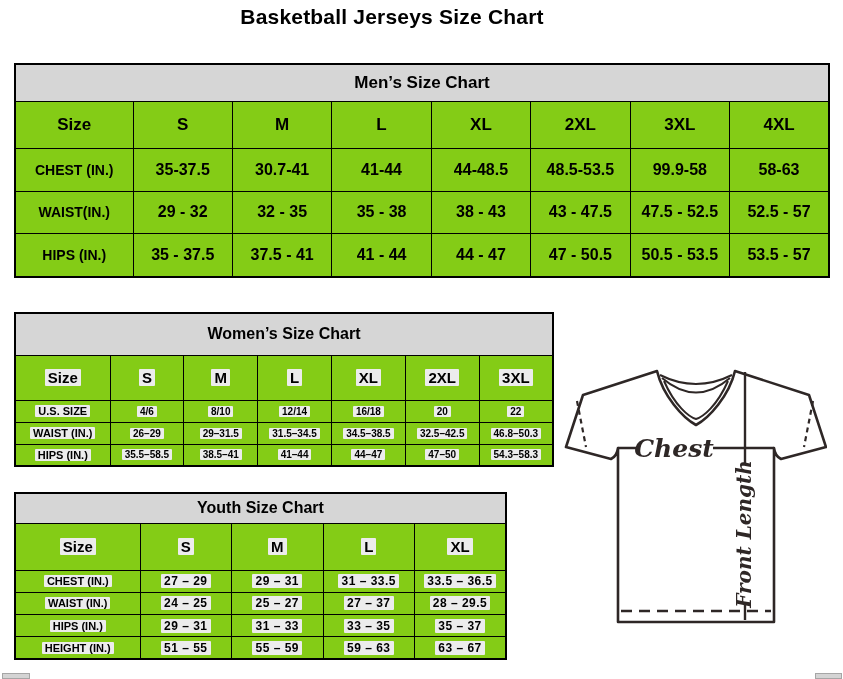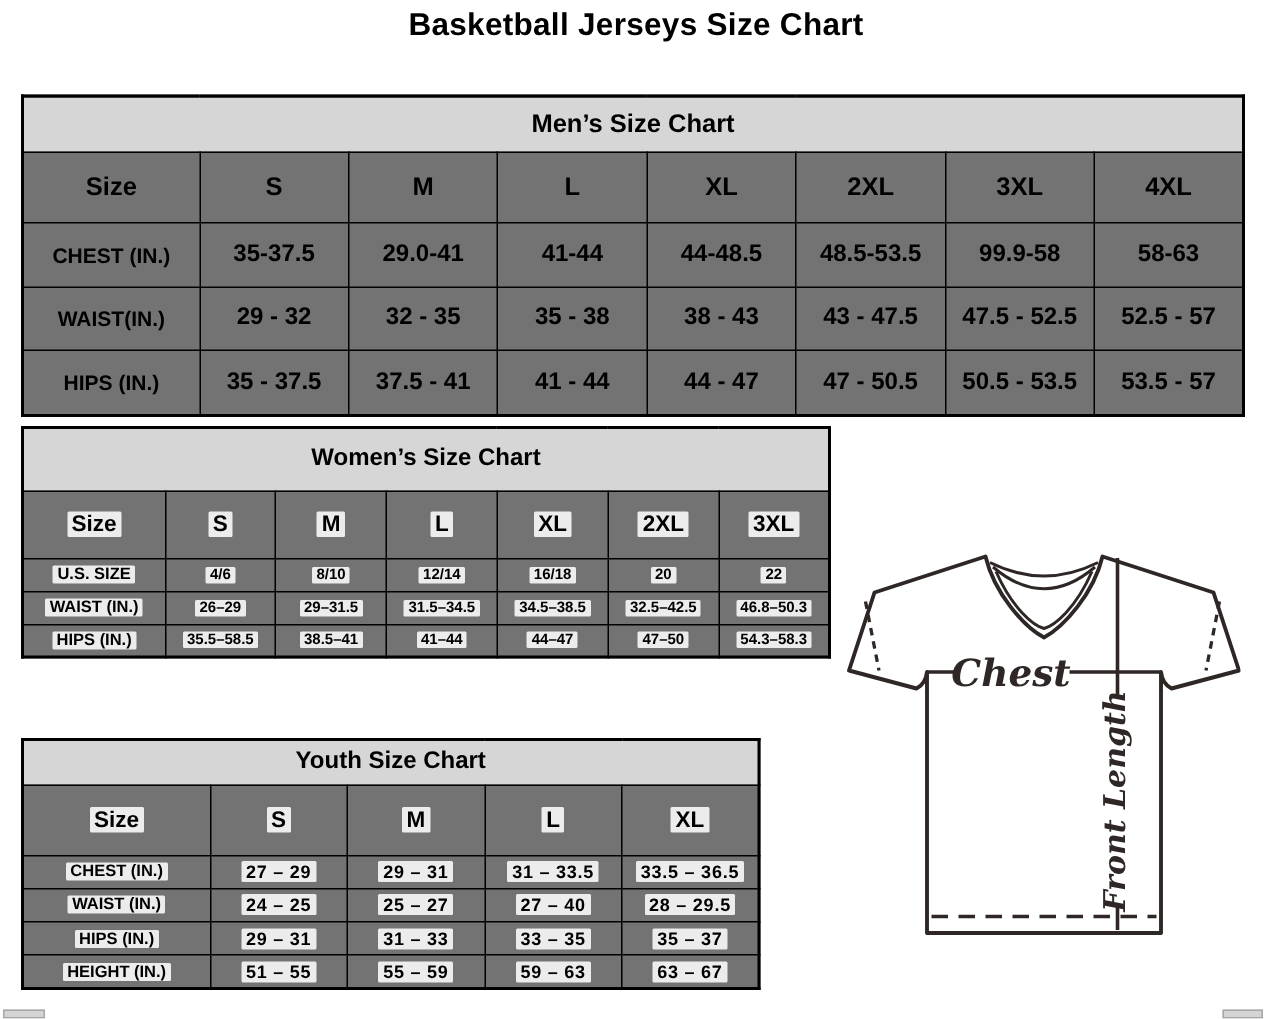--- a/index.html
+++ b/index.html
@@ -1,37 +1,37 @@
 <!DOCTYPE html>
 <html><head>
 <meta charset="utf-8">
 <style>
   * { margin:0; padding:0; box-sizing:border-box; }
   html,body { width:843px; height:679px; background:#ffffff; overflow:hidden; position:relative;
               font-family:"Liberation Sans", sans-serif; color:#000; }
   .page-title { position:absolute; top:5px; left:0; width:784px; text-align:center;
-                font-size:21px; font-weight:bold; letter-spacing:.2px;margin-left:32px; }
+                font-size:21px; font-weight:bold; letter-spacing:.2px; }
   table.size-table { position:absolute; border-collapse:collapse; table-layout:fixed;
-                     background:#737373; border:2.5px solid #000;padding-left:46px; }
+                     background:#84cc16; border:2.5px solid #000;padding-left:46px; }
   table.size-table th, table.size-table td { border:1.5px solid #000; text-align:center;
                      vertical-align:middle; font-weight:bold; padding:0; overflow:hidden; }
   th.tbl-title { background:#d6d6d6; font-size:17px; }
   .hl { background:#ececec; padding:0 3px; border-radius:1px; }
 
   
   #mens { left:14px; top:63px; width:816px; }
   #mens tr:nth-child(1){ height:37px; } #mens tr:nth-child(2){ height:47px; }
   #mens tr:nth-child(3){ height:43px; } #mens tr:nth-child(4){ height:42px; }
   #mens tr:nth-child(5){ height:44px; }
   #mens th.col-h { font-size:17px; }
   #mens td { font-size:16px; }
   #mens td.lab { font-size:14px; }
 
   
-  #womens { left:14px; top:284px; width:540px; }
+  #womens { left:14px; top:312px; width:540px; }
   #womens th.tbl-title { font-size:16px; }
   #womens tr:nth-child(1){ height:42px; } #womens tr:nth-child(2){ height:45px; }
   #womens tr:nth-child(n+3){ height:22px; }
   #womens th.col-h { font-size:15px; }
   #womens td { font-size:10px; }
   #womens td.lab { font-size:11px; }
 
   
   #youth { left:14px; top:492px; width:493px; }
   #youth th.tbl-title { font-size:16px; }
@@ -75,21 +75,21 @@
         <th class="col-h">M</th>
         <th class="col-h">L</th>
         <th class="col-h">XL</th>
         <th class="col-h">2XL</th>
         <th class="col-h">3XL</th>
         <th class="col-h">4XL</th>
       </tr>
       <tr>
         <td class="lab">CHEST (IN.)</td>
         <td>35-37.5</td>
-        <td>29.0-41</td>
+        <td>30.7-41</td>
         <td>41-44</td>
         <td>44-48.5</td>
         <td>48.5-53.5</td>
         <td>99.9-58</td>
         <td>58-63</td>
       </tr>
       <tr>
         <td class="lab">WAIST(IN.)</td>
         <td>29 - 32</td>
         <td>32 - 35</td>
@@ -188,21 +188,21 @@
         <td class="lab"><span class="hl">CHEST (IN.)</span></td>
         <td><span class="hl">27 – 29</span></td>
         <td><span class="hl">29 – 31</span></td>
         <td><span class="hl">31 – 33.5</span></td>
         <td><span class="hl">33.5 – 36.5</span></td>
       </tr>
       <tr>
         <td class="lab"><span class="hl">WAIST (IN.)</span></td>
         <td><span class="hl">24 – 25</span></td>
         <td><span class="hl">25 – 27</span></td>
-        <td><span class="hl">27 – 40</span></td>
+        <td><span class="hl">27 – 37</span></td>
         <td><span class="hl">28 – 29.5</span></td>
       </tr>
       <tr>
         <td class="lab"><span class="hl">HIPS (IN.)</span></td>
         <td><span class="hl">29 – 31</span></td>
         <td><span class="hl">31 – 33</span></td>
         <td><span class="hl">33 – 35</span></td>
         <td><span class="hl">35 – 37</span></td>
       </tr>
       <tr>

